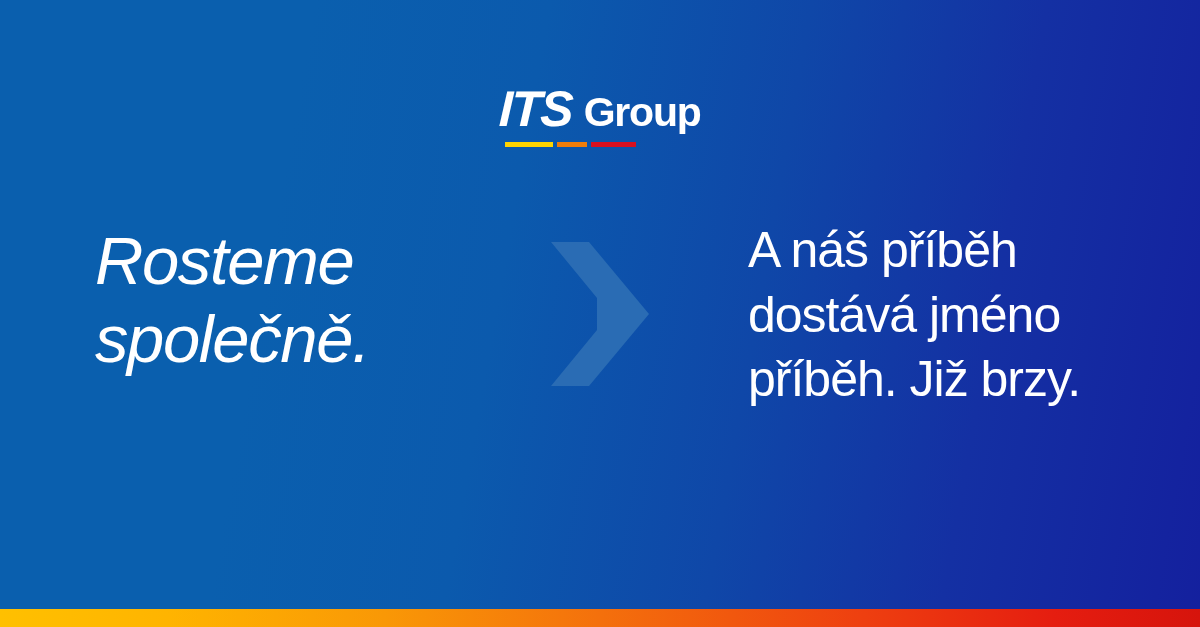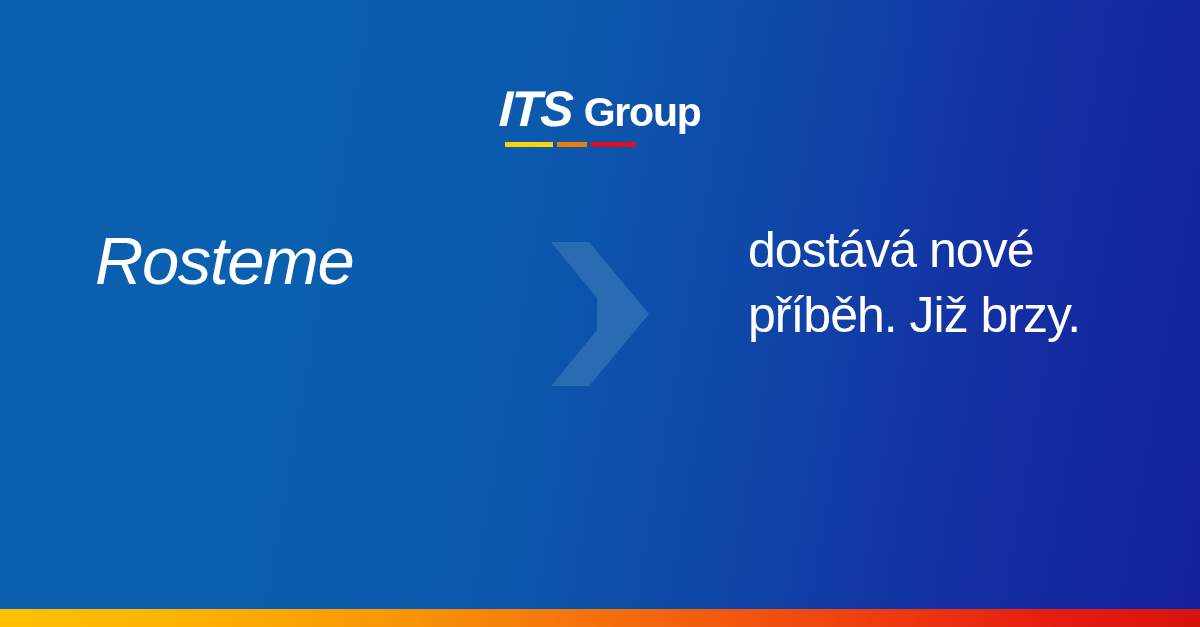--- a/index.html
+++ b/index.html
@@ -100,28 +100,30 @@
       <div class="logo-bars">
         <span class="bar bar-y" style="background:#ffd400"></span>
         <span class="bar bar-o" style="background:#f07d0a"></span>
         <span class="bar bar-r" style="background:#d81020"></span>
       </div>
     </div>
   </div>
 
   <div class="headline">
     <span>Rosteme</span>
+    <span>společně.</span>
   </div>
 
   <div class="chevron">
     <svg viewBox="0 0 110 148" width="110" height="148" aria-hidden="true">
       <path d="M6 2 L44 2 L104 74 L44 146 L6 146 L52 90 L52 58 Z" fill="#2a6cb4"></path>
     </svg>
   </div>
 
   <div class="subline">
-    <span>dostává nové</span>
+    <span>A náš příběh</span>
+    <span>dostává jméno</span>
     <span>příběh. Již brzy.</span>
   </div>
 
   <div class="stripe"></div>
 
 </div>
 
 </body></html>

